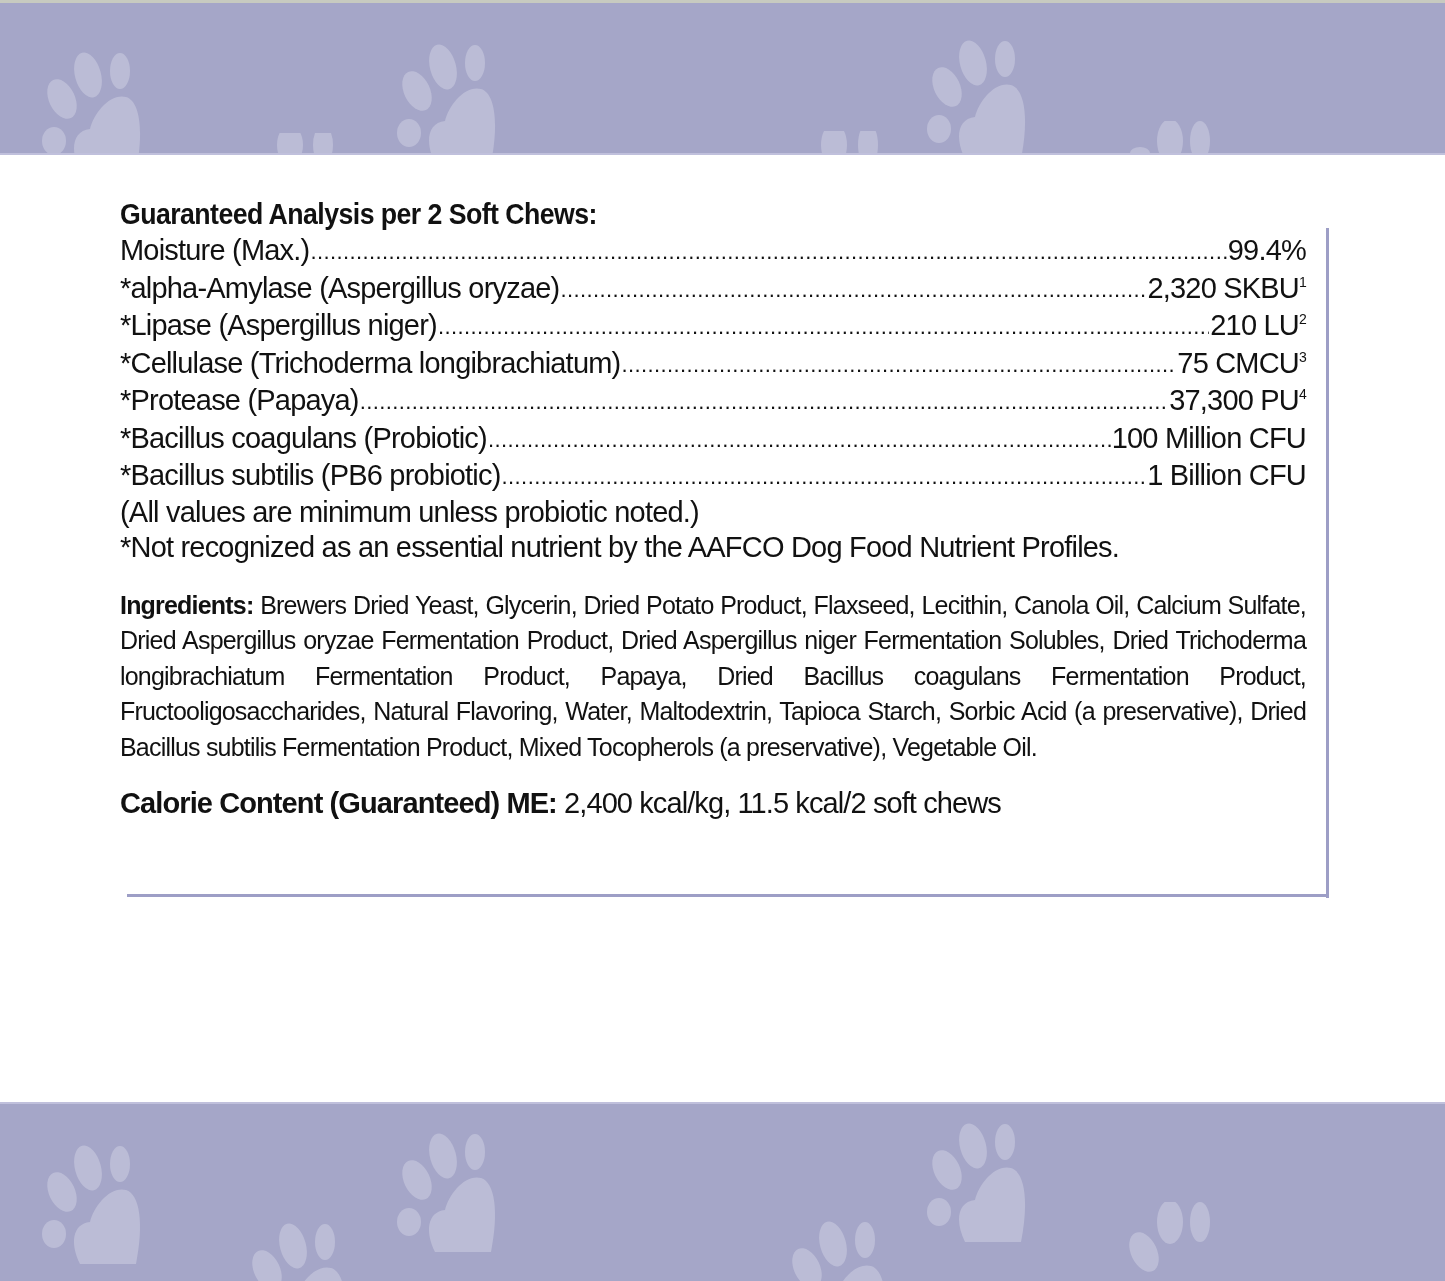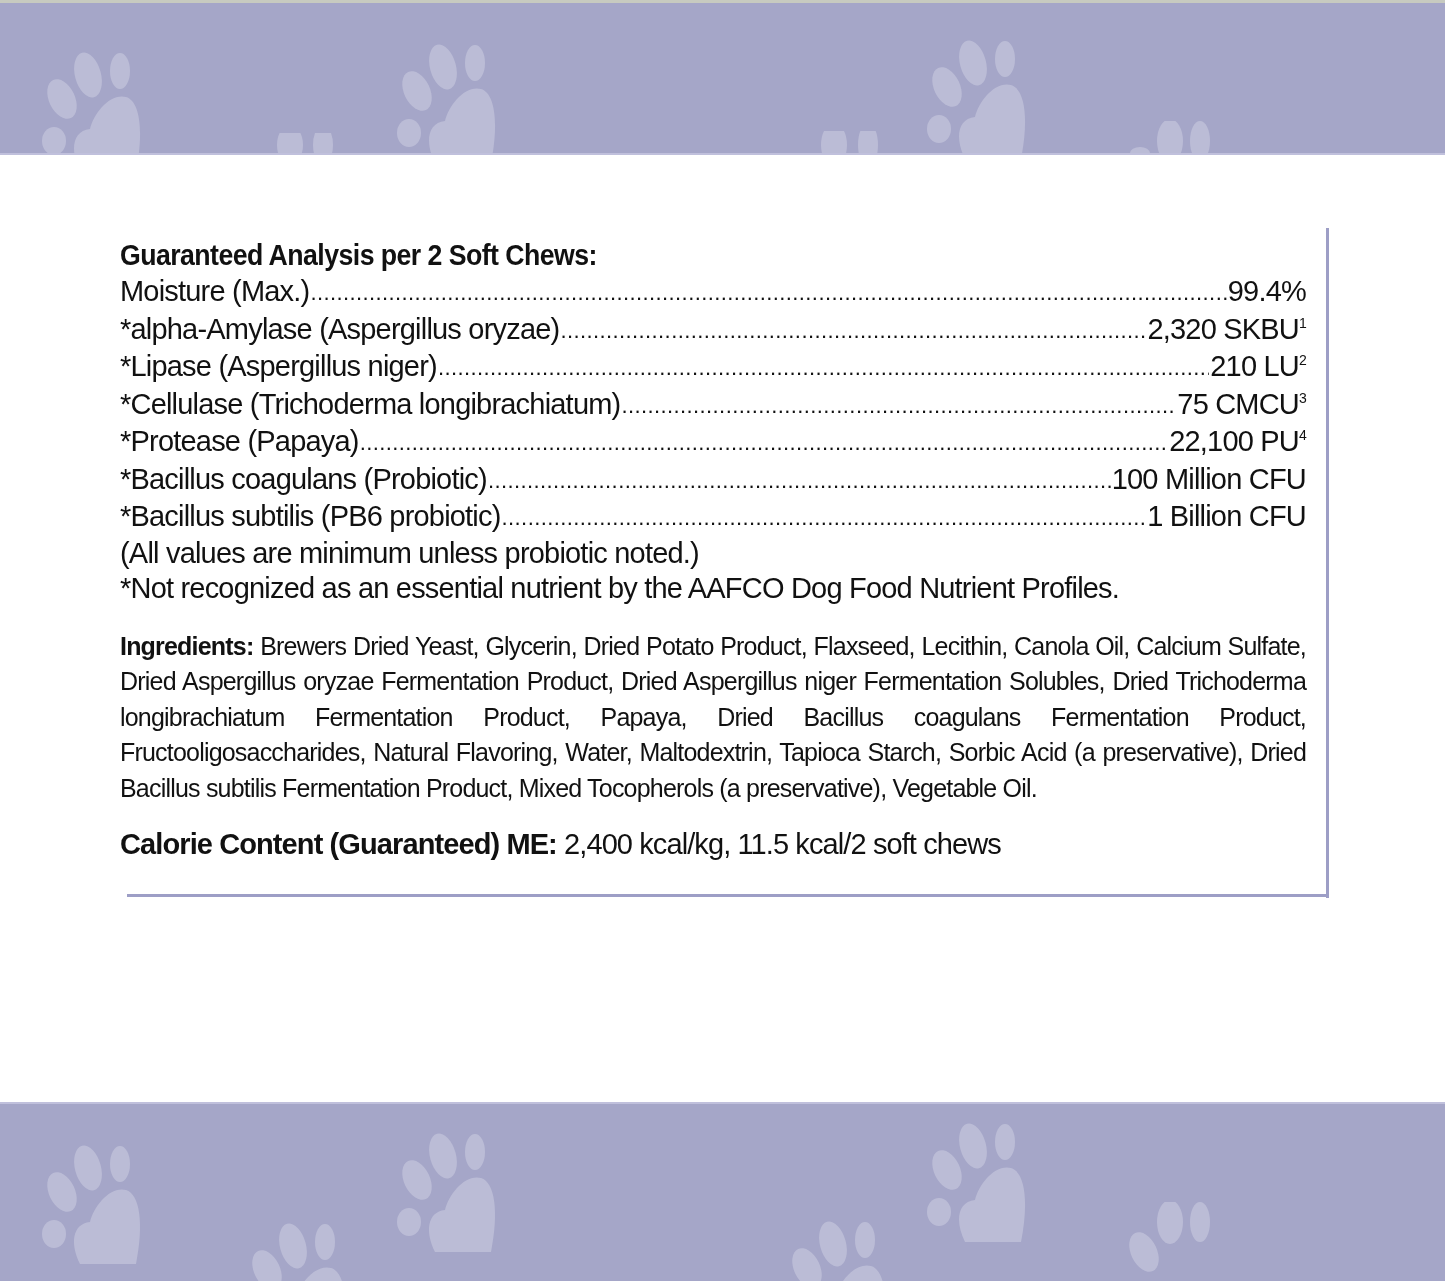--- a/index.html
+++ b/index.html
@@ -15,21 +15,21 @@
   .band.top { top:0; height:155px; border-top:3px solid #c7cac0; box-sizing:border-box; }
   .band.top::after { content:""; position:absolute; left:0; right:0; bottom:0; height:2px; background:#c0c0dc; }
   .band.bottom { top:1102px; height:179px; }
   .band.bottom::before { content:""; position:absolute; left:0; right:0; top:0; height:2px; background:#c0c0dc; }
   .paw { position:absolute; width:110px; height:120px; }
   .paw svg { width:100%; height:100%; display:block; }
 
   .frame-right { position:absolute; left:1326px; top:228px; width:3px; height:670px; background:#9d9ec6; }
   .frame-bottom { position:absolute; left:127px; top:894px; width:1202px; height:3px; background:#9d9ec6; }
 
-  .content { position:absolute; left:120px; top:196px; width:1186px; font-stretch:condensed;margin-top:41px; }
+  .content { position:absolute; left:120px; top:196px; width:1186px; font-stretch:condensed; }
   .heading { font-weight:bold; font-size:29px; line-height:36px; letter-spacing:-0.6px; transform:scaleX(0.92); transform-origin:left; white-space:nowrap; }
   .rows { margin-top:0; }
   .row { display:flex; align-items:center; font-size:29px; line-height:35.5px; white-space:nowrap; letter-spacing:-0.8px; }
   .row .label { flex:0 0 auto; }
   .row .leader { flex:1 1 auto; overflow:hidden; margin:0 1px; }
   .row .leader::before {
     content:"..........................................................................................................................................................................................................................";
     letter-spacing:0.4px; font-size:22px;
   }
   .row .value { flex:0 0 auto; }
@@ -129,21 +129,21 @@
       <span class="value"><span>210 LU</span><sup>2</sup></span>
     </div>
     <div class="row">
       <span class="label">*Cellulase (Trichoderma longibrachiatum)</span>
       <span class="leader"></span>
       <span class="value"><span>75 CMCU</span><sup>3</sup></span>
     </div>
     <div class="row">
       <span class="label">*Protease (Papaya)</span>
       <span class="leader"></span>
-      <span class="value"><span>22,100 PU</span><sup>4</sup></span>
+      <span class="value"><span>37,300 PU</span><sup>4</sup></span>
     </div>
     <div class="row">
       <span class="label">*Bacillus coagulans (Probiotic)</span>
       <span class="leader"></span>
       <span class="value"><span>100 Million CFU</span><sup></sup></span>
     </div>
     <div class="row">
       <span class="label">*Bacillus subtilis (PB6 probiotic)</span>
       <span class="leader"></span>
       <span class="value"><span>1 Billion CFU</span><sup></sup></span>

